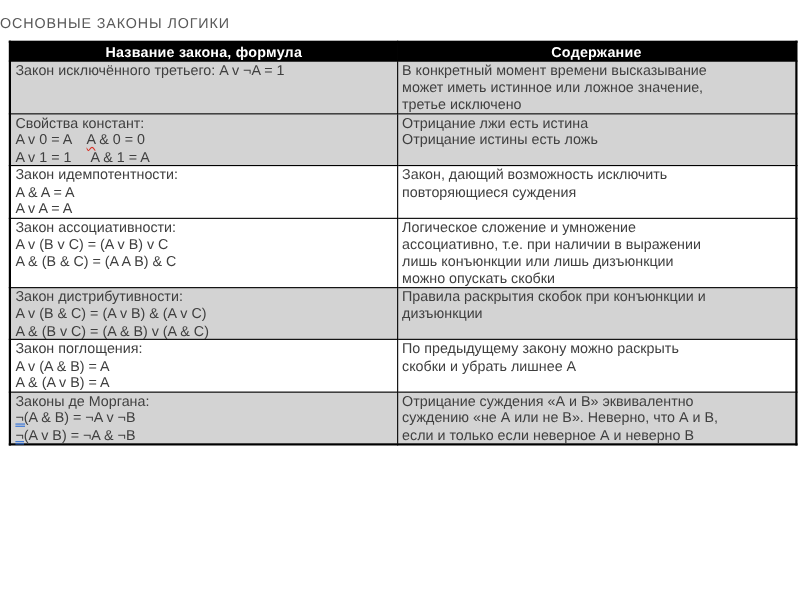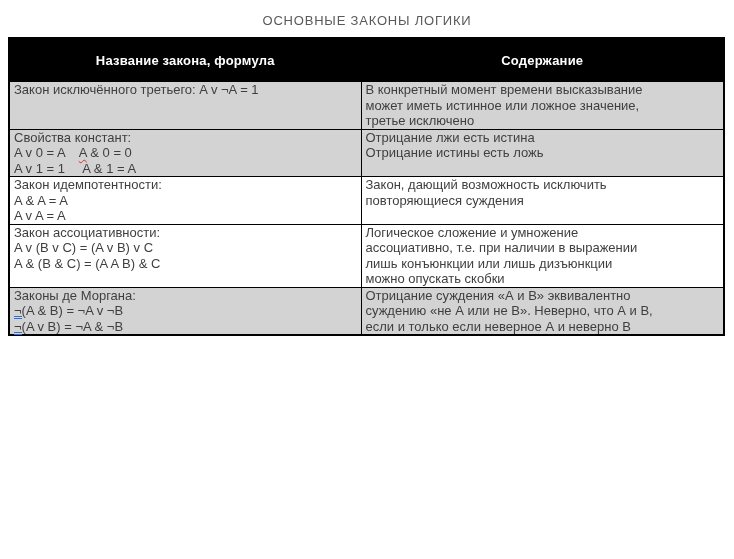--- a/index.html
+++ b/index.html
@@ -6,40 +6,39 @@
   body {
     width: 734px;
     height: 559px;
     overflow: hidden;
     background: #ffffff;
     font-family: "Liberation Sans", sans-serif;
     -webkit-font-smoothing: antialiased;
   }
   .title {
     margin: 13px 0 9px 0;
-    text-align: center;
     font-size: 13px;
     letter-spacing: 0.8px;
     color: var(--title-color, #595959);
   }
   table.logic {
     border-collapse: collapse;
     table-layout: fixed;
     margin-left: 8px;
     width: 715px;
     border: 2px solid var(--border-color, #000);
   }
   th {
     background: var(--header-bg, #000);
     color: var(--header-text, #fff);
     font-size: 13px;
     font-weight: bold;
     letter-spacing: 0.2px;
     height: 16px;
-    padding: 13px;
+    padding: 0;
     border: 1px solid var(--border-color, #000);
   }
   td {
     border: 1px solid var(--border-color, #000);
     vertical-align: top;
     padding: 0 4px;
     font-size: 13px;
     color: var(--body-text, #3f3f3f);
   }
   tr.shaded td { background: var(--shaded-row, #d3d3d3); }
@@ -116,20 +115,42 @@
           </td>
           <td>
             <div class="line">Логическое сложение и умножение</div>
             <div class="line">ассоциативно, т.е. при наличии в выражении</div>
             <div class="line">лишь конъюнкции или лишь дизъюнкции</div>
             <div class="line">можно опускать скобки</div>
           </td>
         </tr>
         <tr class="shaded">
           <td>
+            <div class="line">Закон дистрибутивности:</div>
+            <div class="line">A v (B &amp; C) = (A v B) &amp; (A v C)</div>
+            <div class="line">A &amp; (B v C) = (A &amp; B) v (A &amp; C)</div>
+          </td>
+          <td>
+            <div class="line">Правила раскрытия скобок при конъюнкции и</div>
+            <div class="line">дизъюнкции</div>
+          </td>
+        </tr>
+        <tr>
+          <td>
+            <div class="line">Закон поглощения:</div>
+            <div class="line">A v (A &amp; B) = A</div>
+            <div class="line">A &amp; (A v B) = A</div>
+          </td>
+          <td>
+            <div class="line">По предыдущему закону можно раскрыть</div>
+            <div class="line">скобки и убрать лишнее А</div>
+          </td>
+        </tr>
+        <tr class="shaded">
+          <td>
             <div class="line">Законы де Моргана:</div>
             <div class="line"><span class="dbl">¬(</span><span>A &amp; B) = ¬A v ¬B</span></div>
             <div class="line"><span class="dbl">¬(</span><span>A v B) = ¬A &amp; ¬B</span></div>
           </td>
           <td>
             <div class="line">Отрицание суждения «А и В» эквивалентно</div>
             <div class="line">суждению «не А или не В». Неверно, что А и В,</div>
             <div class="line">если и только если неверное А и неверно В</div>
           </td>
         </tr>

